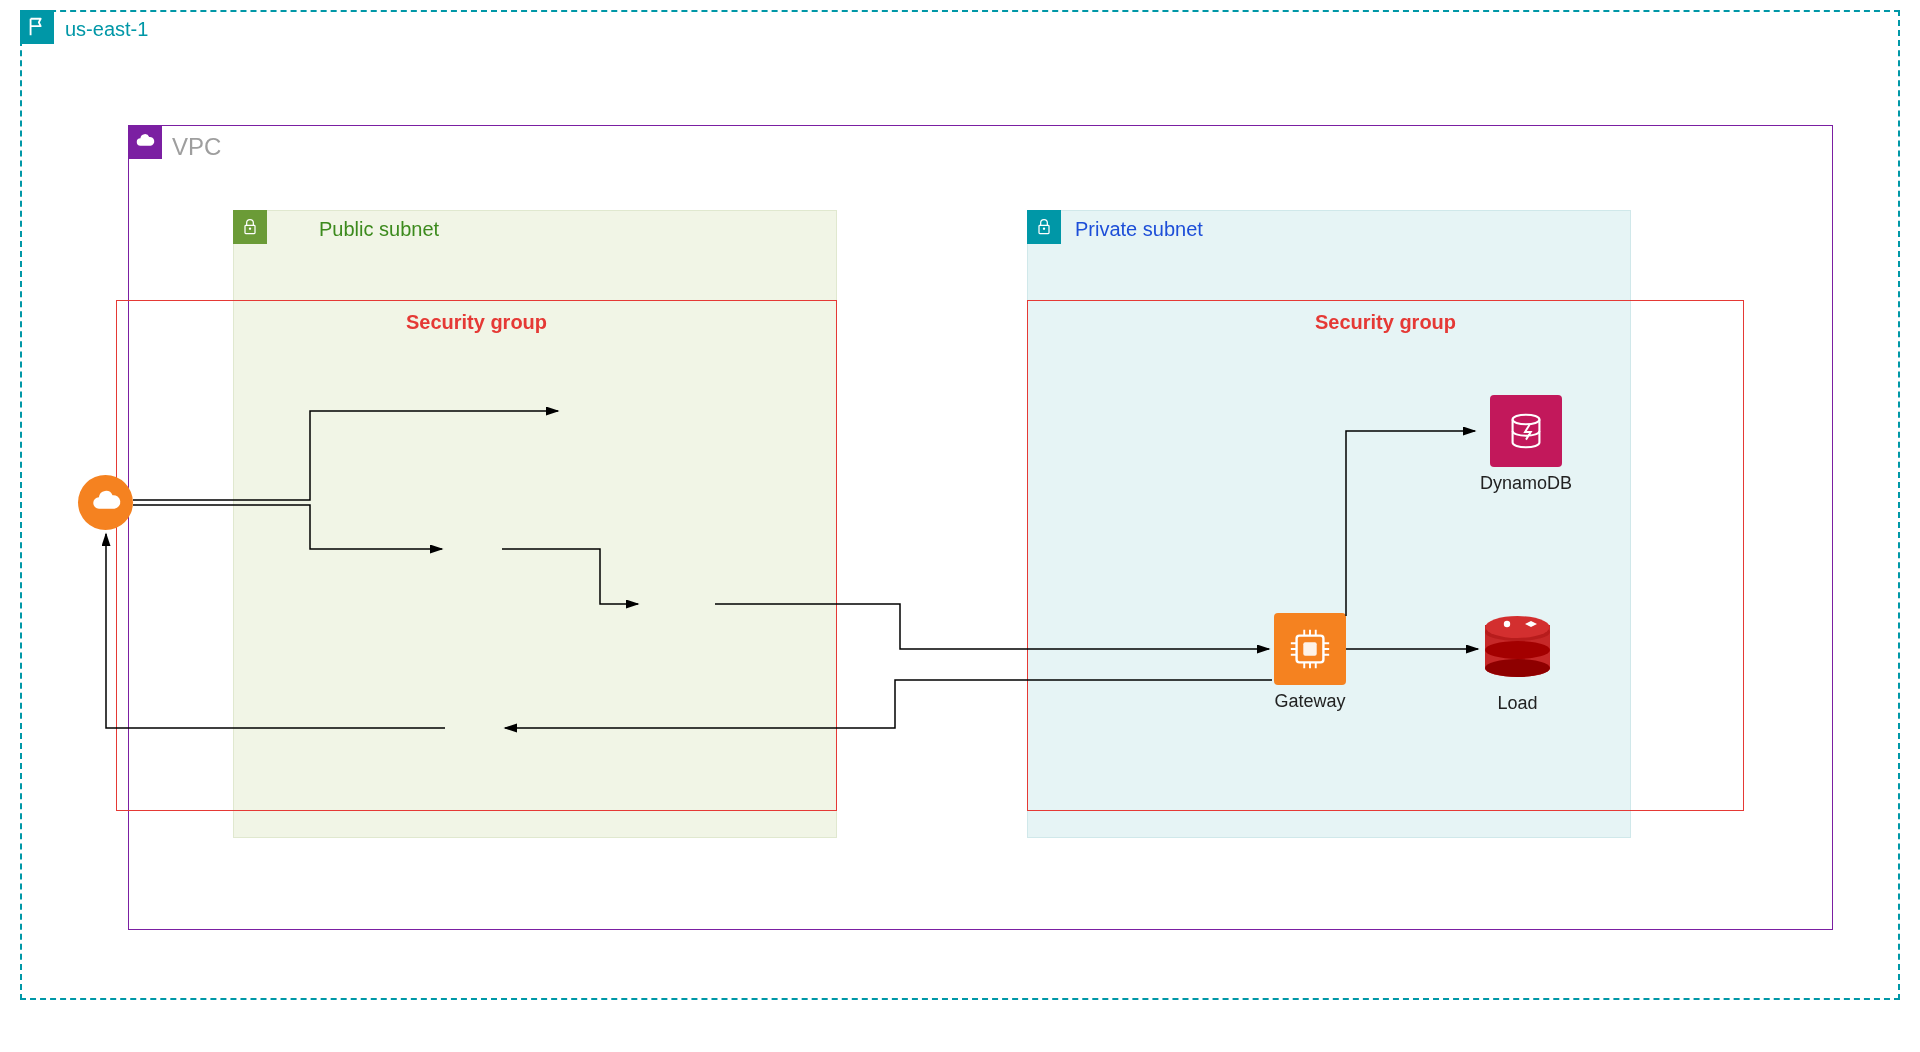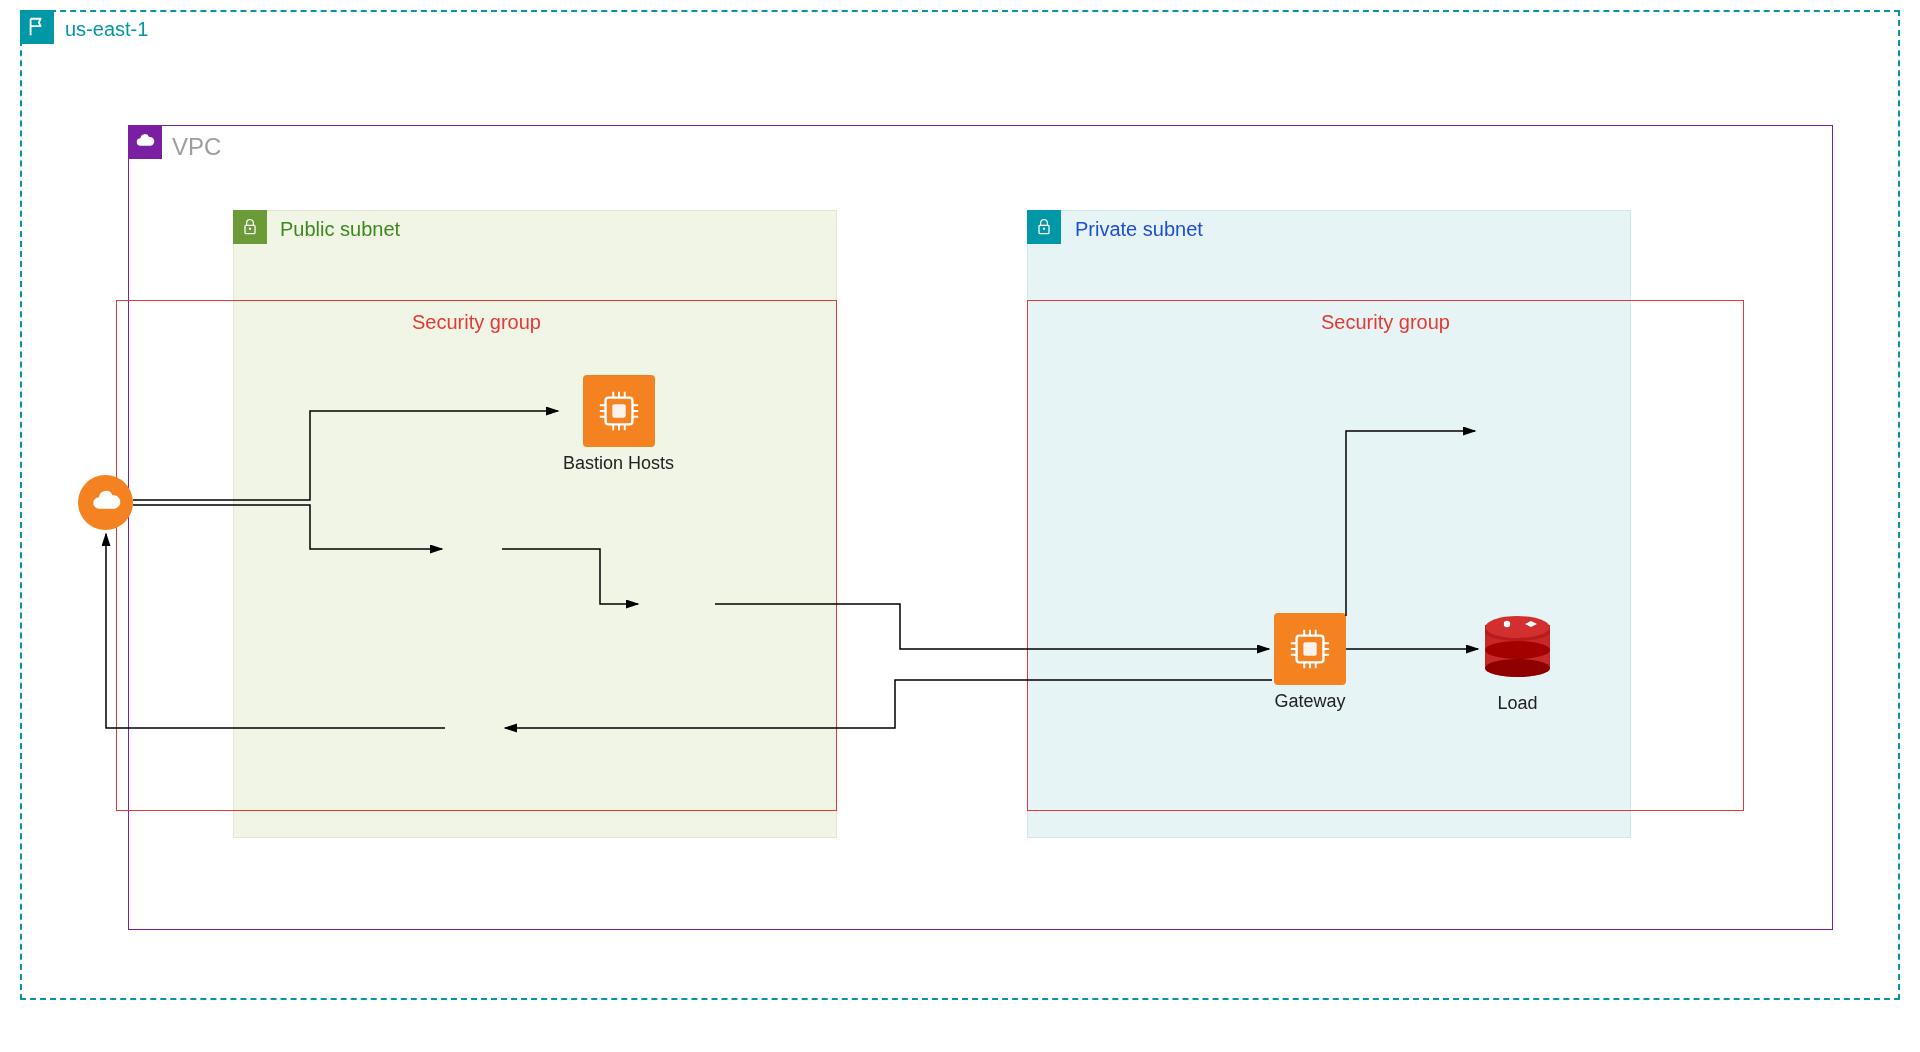--- a/index.html
+++ b/index.html
@@ -11,24 +11,24 @@
   .vpc-box { position: absolute; border: 1.5px solid #7b1fa2; }
   .vpc-icon { position: absolute; width: 34px; height: 34px; background: #7b1fa2; display: flex; align-items: center; justify-content: center; }
   .vpc-label { position: absolute; color: #9e9e9e; font-size: 24px; }
   .subnet-box { position: absolute; }
   .subnet-public { background: #f1f5e6; border: 1px solid #e0e8cf; }
   .subnet-private { background: #e6f4f5; border: 1px solid #d0e8ea; }
   .subnet-icon { position: absolute; width: 34px; height: 34px; display: flex; align-items: center; justify-content: center; }
   .subnet-icon.public { background: #6b9b37; }
   .subnet-icon.private { background: #0097a7; }
   .subnet-label { position: absolute; font-size: 20px; }
-  .subnet-label.public { color: #3c8a1d; }
+  .subnet-label.public { color: #3c8a1d; margin-left: 39px; }
   .subnet-label.private { color: #1d4ed8; }
   .sg-box { position: absolute; border: 1.5px solid #e53935; background: transparent; }
-  .sg-label { position: absolute; color: #e53935; font-size: 20px; text-align: center; width: 100%; }
+  .sg-label { position: absolute; color: #e53935; font-size: 20px; text-align: center; width: 100%; font-weight: bold; }
   .node { position: absolute; display: flex; flex-direction: column; align-items: center; }
   .node-icon { display: flex; align-items: center; justify-content: center; border-radius: 4px; }
   .node-icon.square { width: 72px; height: 72px; }
   .node-icon.circle { width: 55px; height: 55px; border-radius: 50%; }
   .node-icon.orange { background: #f58220; }
   .node-icon.purple { background: #c2185b; }
   .node-label { margin-top: 6px; font-size: 18px; color: #222; text-align: center; white-space: nowrap; }
   .cache-icon { width: 65px; height: 72px; position: relative; }
   .cache-layer { position: absolute; width: 65px; height: 18px; background: #b71c1c; border-radius: 50%/50%; }
   .cache-body { position: absolute; width: 65px; background: #c62828; }
@@ -84,45 +84,45 @@
   </div>
 
   <div class="node" style="left:78px; top:475px;">
     <div class="node-icon circle orange">
       <svg width="34" height="34" viewBox="0 0 24 24">
           <path d="M7 16a4 4 0 0 1 0-8 5 5 0 0 1 9.6-1.5A4 4 0 1 1 18 16H7z" fill="#fff"></path>
         </svg>
     </div>
   </div>
 
-  <div class="node" style="left:563px; top:375px;">
-    <div class="node-icon square orange">
-      <svg width="46" height="46" viewBox="0 0 48 48">
-          <rect x="10" y="10" width="28" height="28" rx="3" fill="none" stroke="#fff" stroke-width="2.5"></rect>
-          <rect x="17" y="17" width="14" height="14" rx="2" fill="#fff" opacity="0.9"></rect>
-          <path d="M18 10v-6M24 10v-6M30 10v-6M18 44v-6M24 44v-6M30 44v-6M10 18h-6M10 24h-6M10 30h-6M44 18h-6M44 24h-6M44 30h-6" stroke="#fff" stroke-width="2"></path>
-        </svg>
-    </div>
-    <div class="node-label">Bastion Hosts</div>
-  </div>
 
 
 
 
   <div class="node" style="left:1274px; top:613px;">
     <div class="node-icon square orange">
       <svg width="46" height="46" viewBox="0 0 48 48">
           <rect x="10" y="10" width="28" height="28" rx="3" fill="none" stroke="#fff" stroke-width="2.5"></rect>
           <rect x="17" y="17" width="14" height="14" rx="2" fill="#fff" opacity="0.9"></rect>
           <path d="M18 10v-6M24 10v-6M30 10v-6M18 44v-6M24 44v-6M30 44v-6M10 18h-6M10 24h-6M10 30h-6M44 18h-6M44 24h-6M44 30h-6" stroke="#fff" stroke-width="2"></path>
         </svg>
     </div>
     <div class="node-label">Gateway</div>
   </div>
 
+  <div class="node" style="left:1480px; top:395px;">
+    <div class="node-icon square purple">
+      <svg width="46" height="46" viewBox="0 0 48 48">
+          <ellipse cx="24" cy="12" rx="14" ry="5" fill="none" stroke="#fff" stroke-width="2.2"></ellipse>
+          <path d="M10 12v24c0 2.8 6.3 5 14 5s14-2.2 14-5V12" fill="none" stroke="#fff" stroke-width="2.2"></path>
+          <path d="M10 24c0 2.8 6.3 5 14 5s14-2.2 14-5M28 17l-5 8h6l-5 8" stroke="#fff" stroke-width="2" fill="none"></path>
+        </svg>
+    </div>
+    <div class="node-label">DynamoDB</div>
+  </div>
 
   <div class="node" style="left:1485px; top:615px;">
     <div class="cache-icon">
       <div class="cache-body" style="top:10px; height:52px; border-radius: 0 0 33px 33px / 0 0 9px 9px;"></div>
       <div class="cache-layer" style="top:44px; background:#8e0000;"></div>
       <div class="cache-layer" style="top:26px; background:#a30000;"></div>
       <div class="cache-layer" style="top:8px; background:#b71c1c;"></div>
       <svg style="position:absolute; left:0; top:0;" width="65" height="24" viewBox="0 0 65 24">
           <ellipse cx="32.5" cy="12" rx="32" ry="11" fill="#d32f2f"></ellipse>
           <polygon points="46,6 52,9 46,12 40,9" fill="#fff"></polygon>

